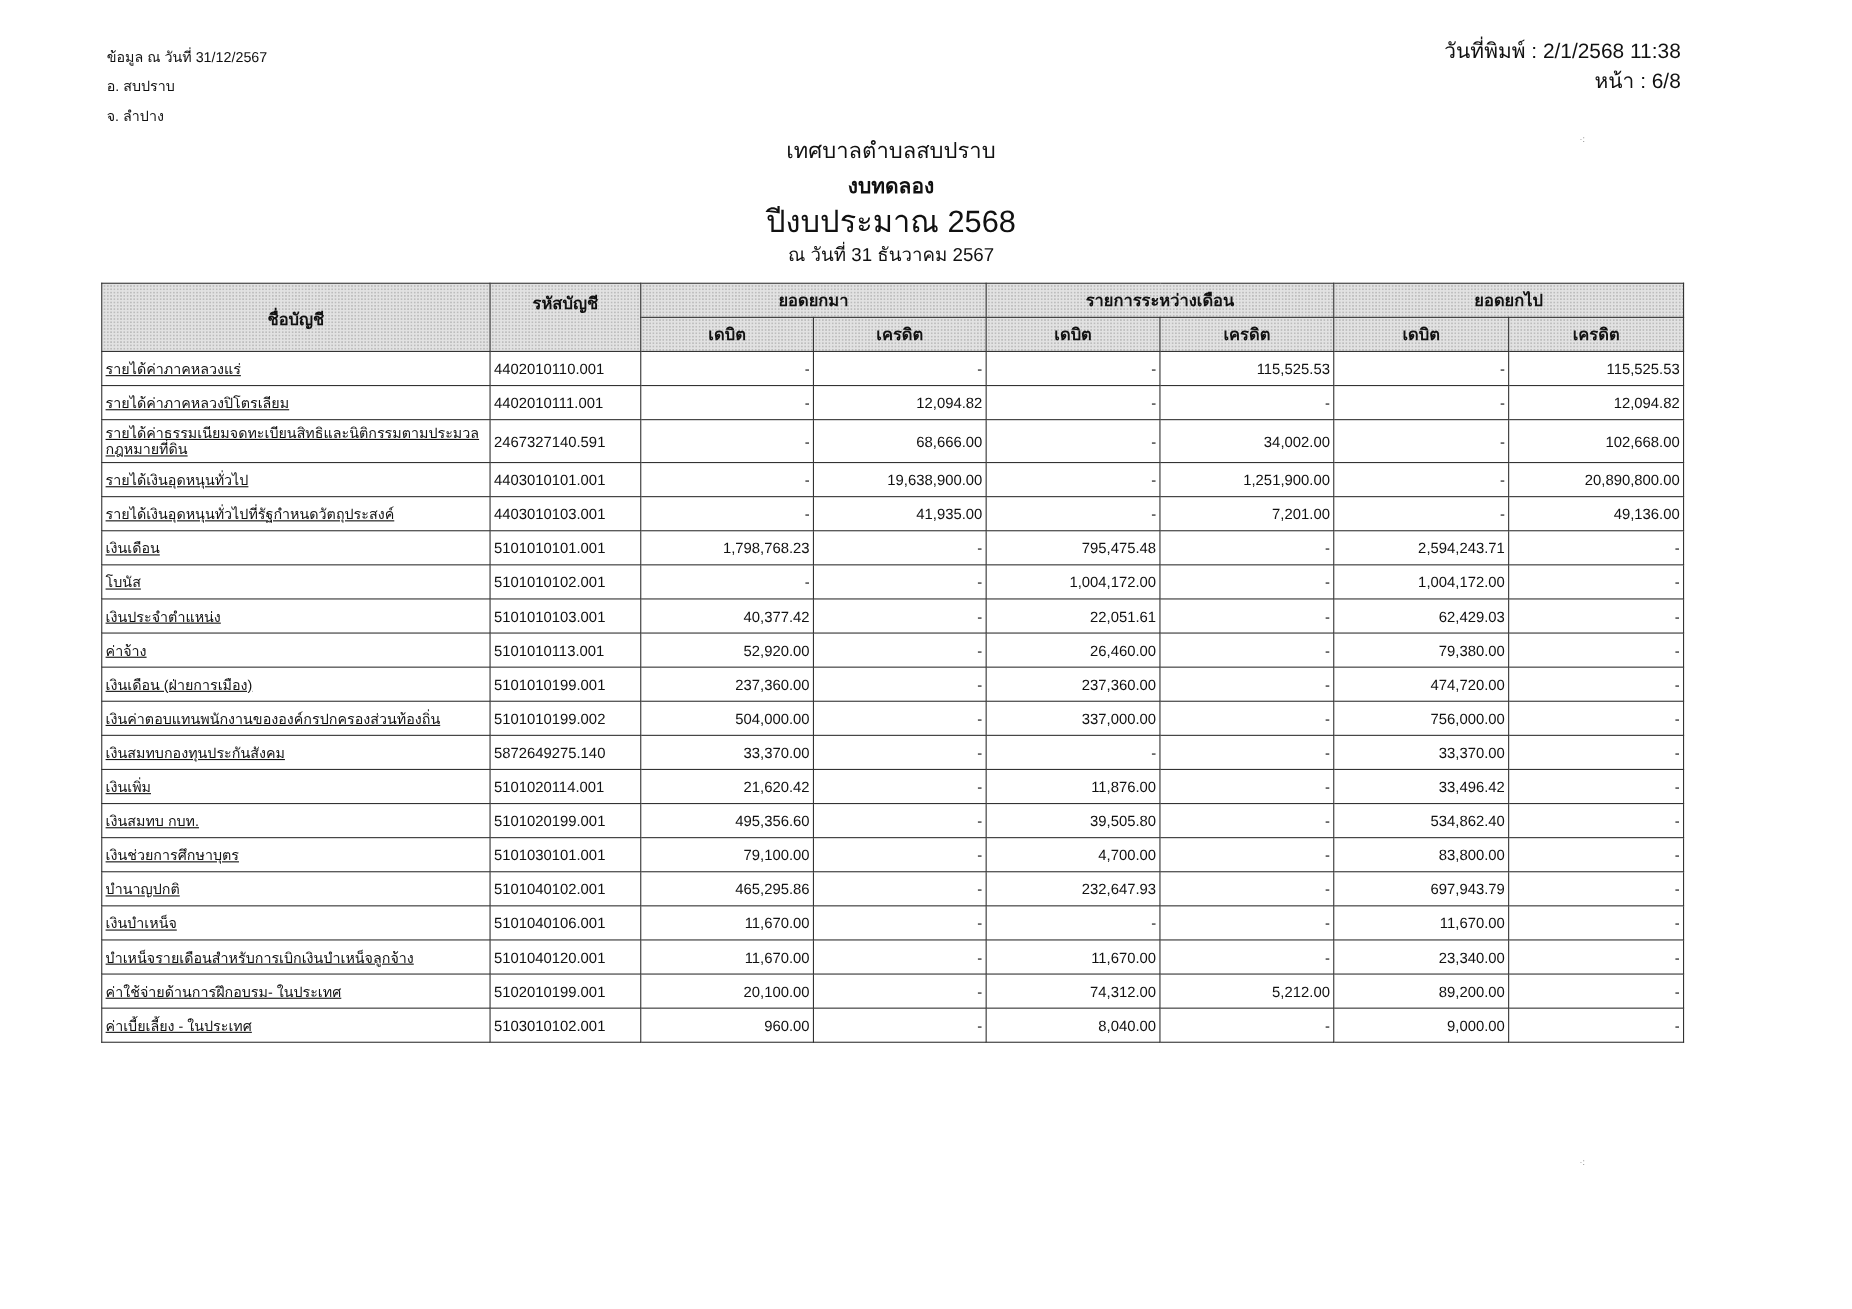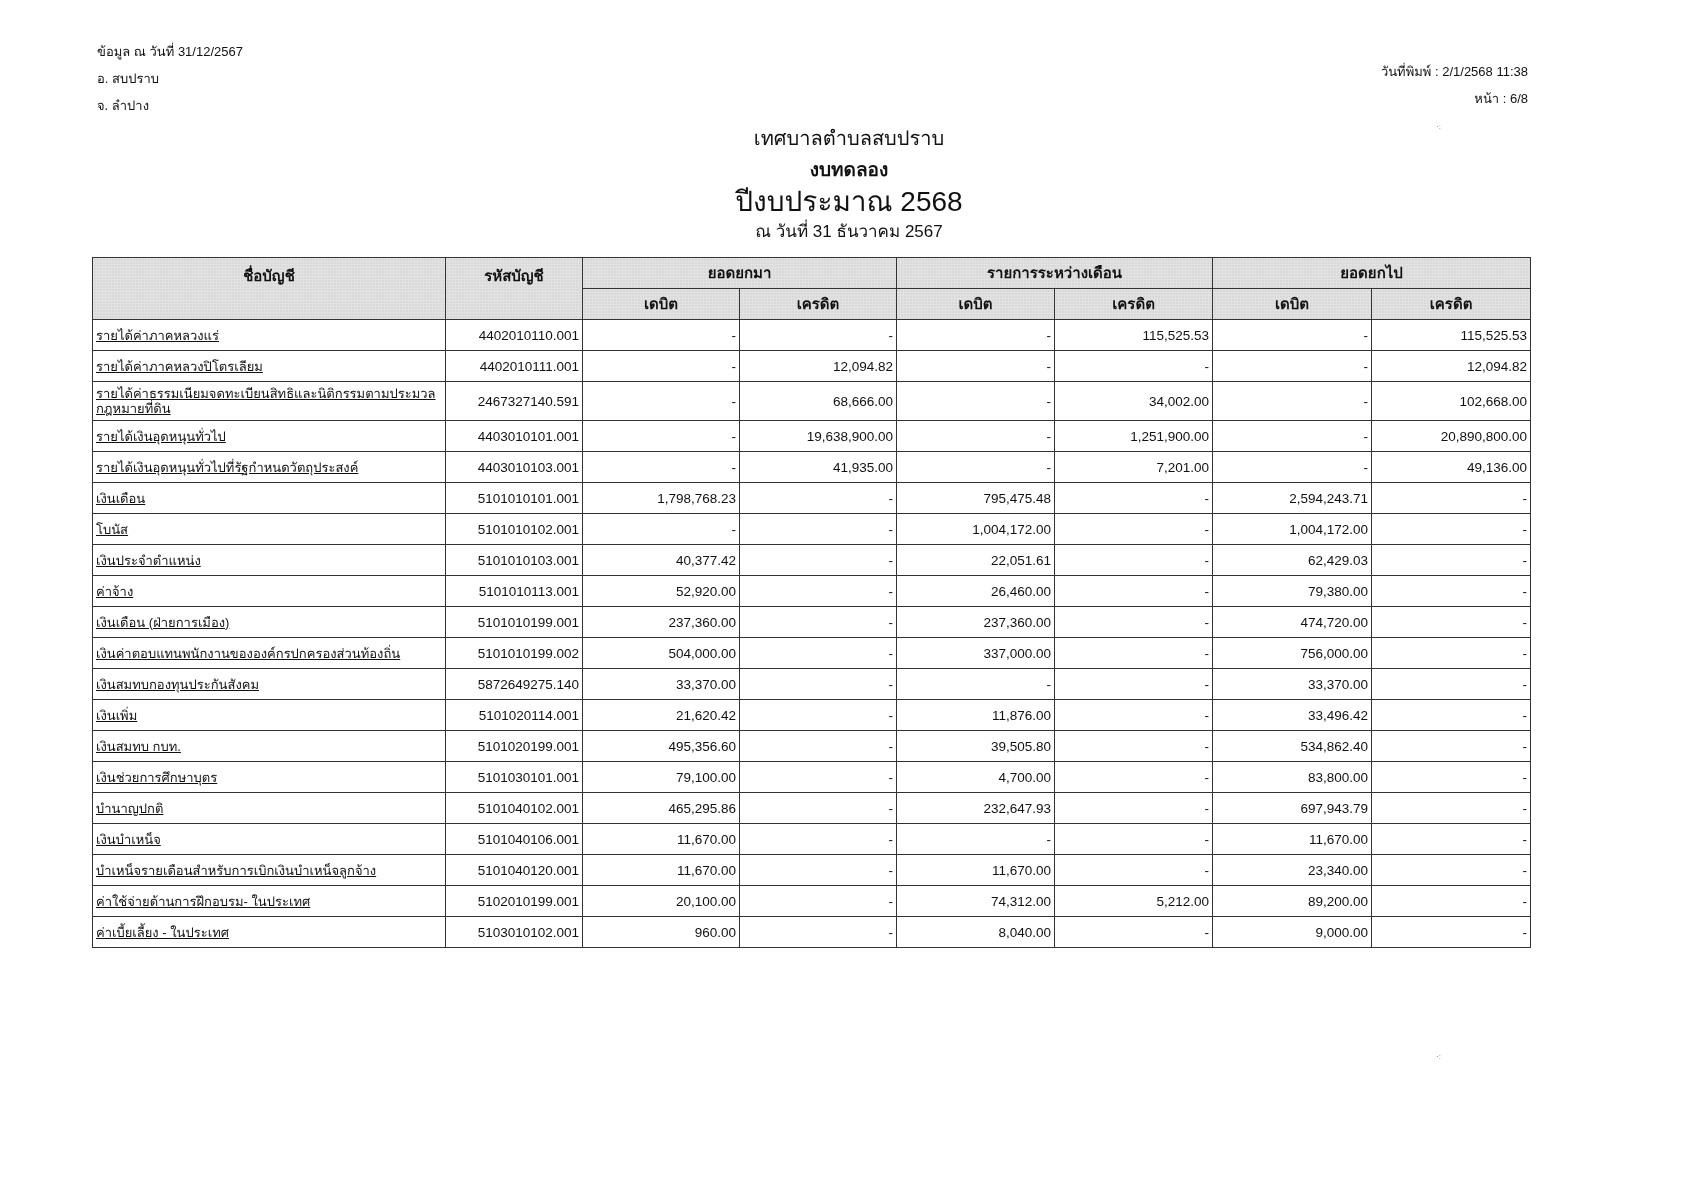--- a/index.html
+++ b/index.html
@@ -19,32 +19,30 @@
       position: absolute;
       left: 97px;
       top: 38px;
       font-size: 13px;
       line-height: 27px;
     }
     .meta-right {
       position: absolute;
       right: 156px;
       top: 34px;
-      font-size: 13px;
+      font-size: 19px;
       line-height: 27px;
       text-align: right;
-      margin-top: 24px;
     }
     .titles {
       position: absolute;
       left: 0;
       width: 1620px;
       top: 122px;
       text-align: center;
-      padding-left: 39px;
     }
     .titles div { line-height: 32px; }
     .t-org { font-size: 20px; }
     .t-doc { font-size: 19px; font-weight: bold; }
     .t-year { font-size: 28px; }
     .t-date { font-size: 17px; line-height: 28px !important; }
 
     table.tb {
       position: absolute;
       left: 92px;
@@ -70,21 +68,21 @@
     table.tb td {
       height: 30px;
       vertical-align: middle;
     }
     table.tb td.name {
       text-align: left;
       font-size: 13px;
       line-height: 15px;
       text-decoration: underline;
     }
-    table.tb td.code { text-align: right; }
+    table.tb td.code { text-align: left; }
     table.tb td.num { text-align: right; }
     tr.tall td { height: 38px; }
     .scan-mark {
       position: absolute;
       font-size: 8px;
       color: #888;
     }
   </style>
 </head>
 <body>
@@ -113,21 +111,21 @@
     <col style="width:137px">
     <col style="width:157px">
     <col style="width:157px">
     <col style="width:158px">
     <col style="width:158px">
     <col style="width:159px">
     <col style="width:159px">
   </colgroup>
   <thead>
     <tr>
-      <th rowspan="2" style="vertical-align:top;padding-top:6px">ชื่อบัญชี</th>
+      <th rowspan="2" style="vertical-align:top;padding-top:20px">ชื่อบัญชี</th>
       <th rowspan="2" style="vertical-align:top;padding-top:6px">รหัสบัญชี</th>
       <th colspan="2">ยอดยกมา</th>
       <th colspan="2">รายการระหว่างเดือน</th>
       <th colspan="2">ยอดยกไป</th>
     </tr>
     <tr>
       <th>เดบิต</th>
       <th>เครดิต</th>
       <th>เดบิต</th>
       <th>เครดิต</th>

